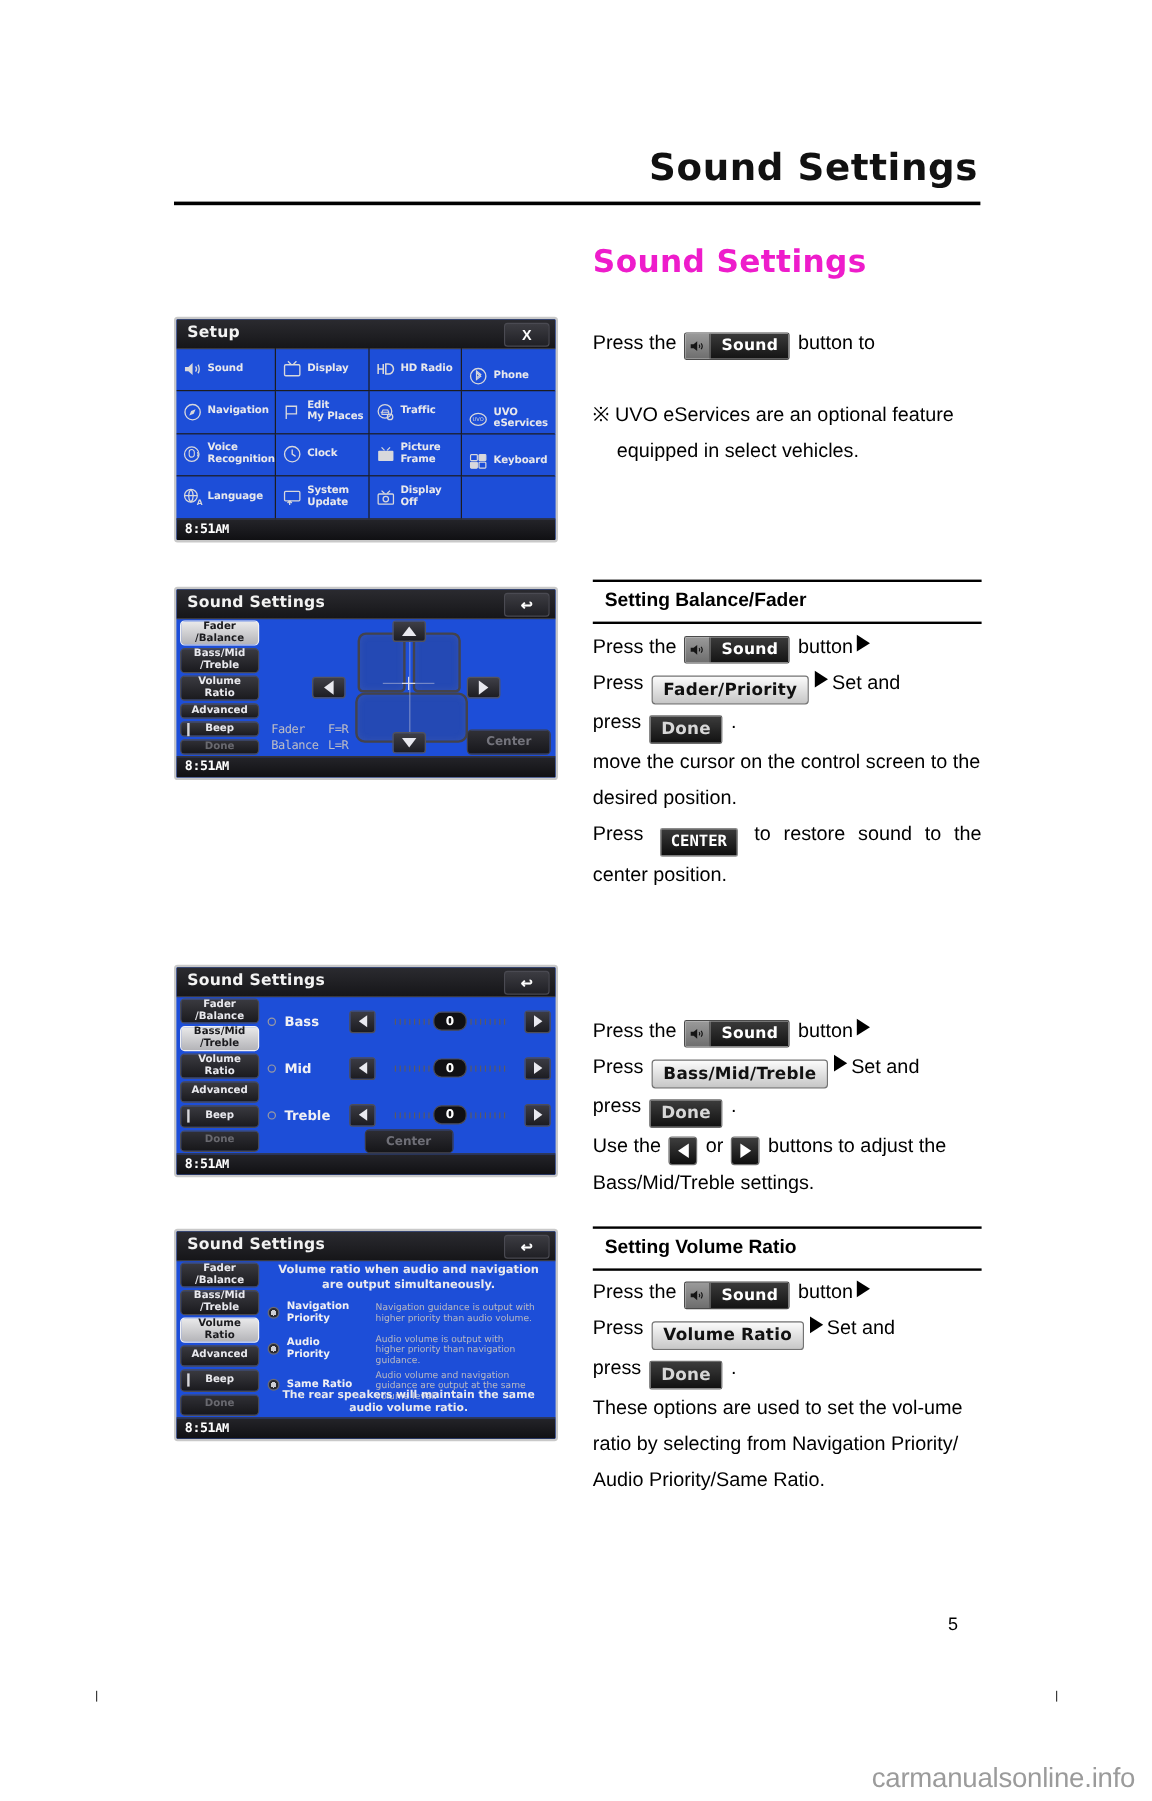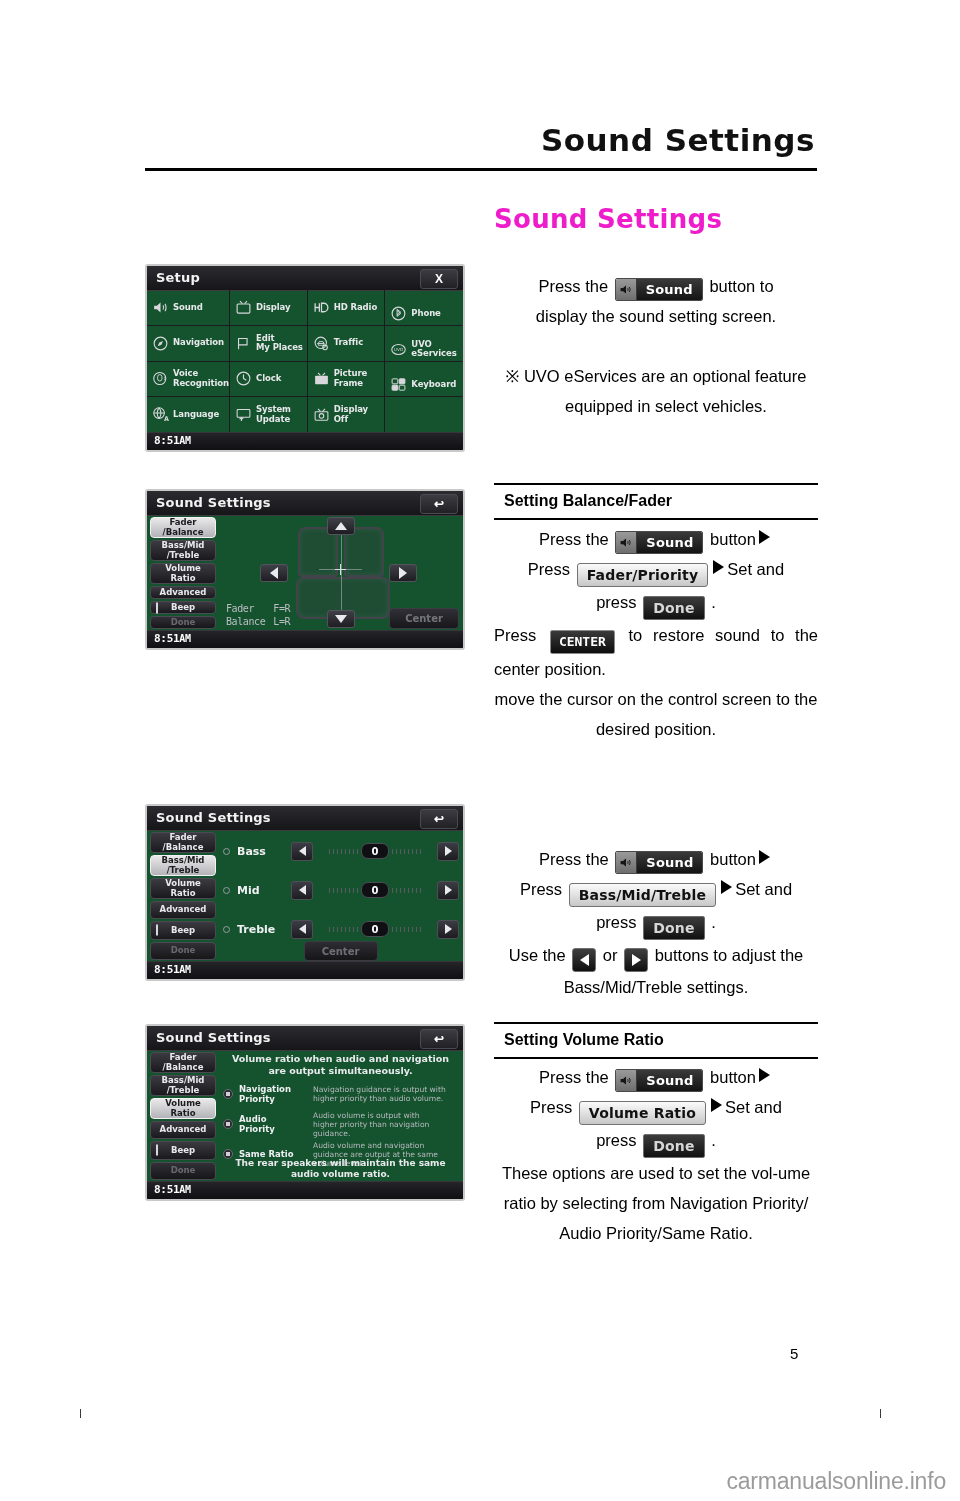--- a/index.html
+++ b/index.html
@@ -55,21 +55,21 @@
     font-family: "DejaVu Sans", sans-serif;
     font-size: 26px;
     font-weight: bold;
     color: #ee1ccb;
     letter-spacing: 0.3px;
   }
 
   
   .device {
     position: absolute;
-    background: #14532d;
+    background: #1d4ed8;
     border: 2px solid #c9c9c9;
     border-radius: 3px;
     overflow: hidden;
     box-sizing: border-box;
   }
 
   .dev-title-bar {
     position: relative;
     height: 24px;
     background: linear-gradient(#2b2b30, #161619);
@@ -438,21 +438,20 @@
   .rcol {
     position: absolute;
     left: 494px;
     width: 324px;
   }
   .para {
     font-family: "Liberation Sans", sans-serif;
     font-size: 16.5px;
     line-height: 30px;
     color: #000;
-    text-align: center;
   }
   .para.just { text-align: justify; }
   .note-body { display: block; padding-left: 20px; text-indent: -20px; }
 
   .sec-head-wrap { position: absolute; left: 494px; width: 324px; }
   .sec-rule-top { height: 2px; background: #000; }
   .sec-rule-bot { height: 2px; background: #000; }
   .sec-head {
     font-family: "Liberation Sans", sans-serif;
     font-size: 16px;
@@ -1047,21 +1046,20 @@
           <svg viewBox="0 0 24 24" fill="none" stroke="#151515" stroke-width="1.8">
             <path d="M2 9h4.5L12 4.5v15L6.5 15H2z" fill="#151515" stroke="none"></path>
             <path d="M15 9.5c1 1.3 1 3.7 0 5"></path>
               <path d="M18 7.5c1.9 2.4 1.9 6.6 0 9"></path>
           </svg>
         </span>
         <span class="bs-txt">Sound</span>
       </span>
       <span>button to</span>
     </div>
-    <div class="para">display the sound setting screen.</div>
     <div class="para" style="height:30px;"></div>
     <div class="para">
       <span class="note-body"><span>※</span> <span>UVO eServices are an optional feature equipped in select vehicles.</span></span>
     </div>
   </div>
 
   <div class="sec-head-wrap" style="top:483px;">
     <div class="sec-rule-top"></div>
     <div class="sec-head">Setting Balance/Fader</div>
     <div class="sec-rule-bot"></div>
@@ -1088,27 +1086,27 @@
       <span class="badge-light">Fader/Priority</span><span class="inline-tri-right"></span><span>Set and</span>
     </div>
 
     <div class="para">
       <span>press</span>
       <span class="badge-dark">Done</span>
       <span>.</span>
     </div>
 
 
+    <div class="para">move the cursor on the control screen to the desired position.</div>
+
     <div class="para just">
       <span>Press</span>
       <span class="badge-center">CENTER</span>
       <span>to restore sound to the center position.</span>
     </div>
-
-    <div class="para">move the cursor on the control screen to the desired position.</div>
   </div>
 
 
   <div class="rcol" style="top:844px;">
     <div class="para">
       <span>Press the</span>
       <span class="badge-sound">
         <span class="bs-ico">
           <svg viewBox="0 0 24 24" fill="none" stroke="#151515" stroke-width="1.8">
             <path d="M2 9h4.5L12 4.5v15L6.5 15H2z" fill="#151515" stroke="none"></path>

